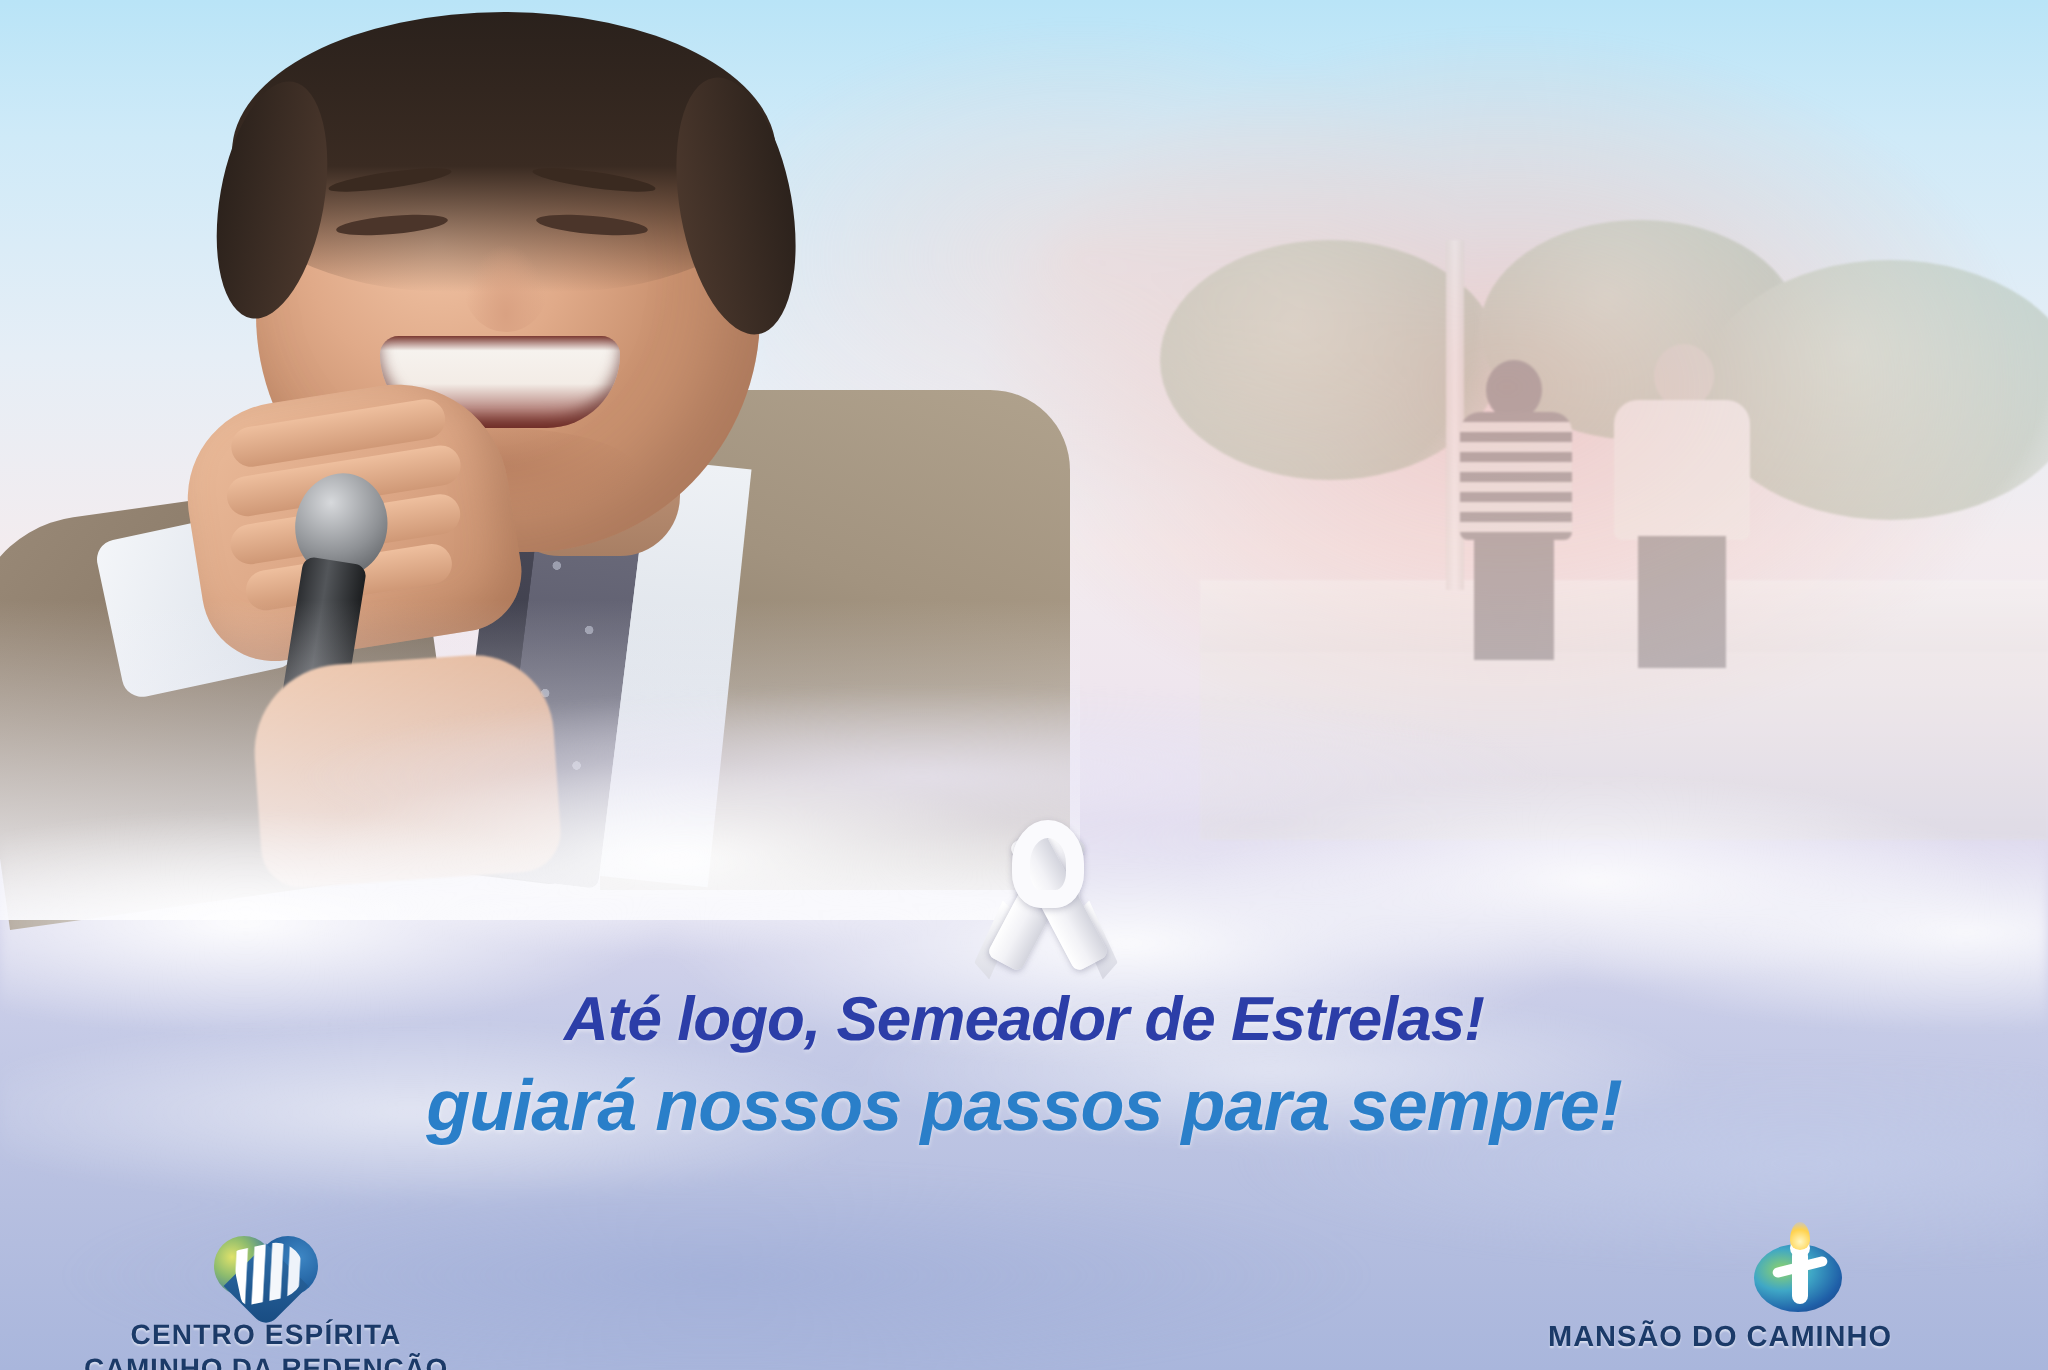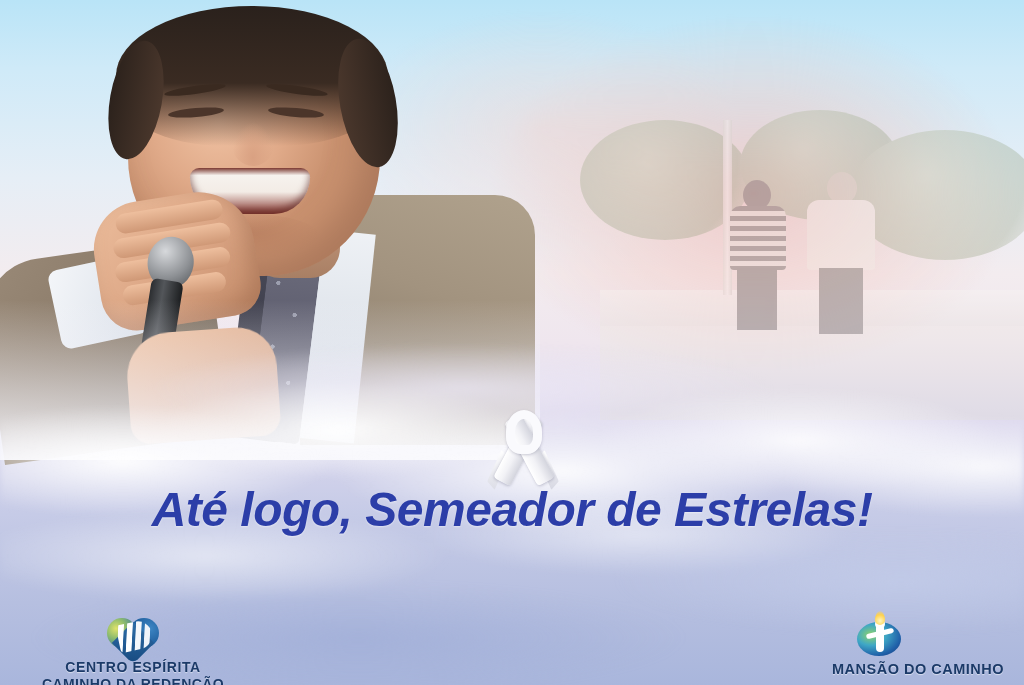--- a/index.html
+++ b/index.html
@@ -281,38 +281,38 @@
   }
 
   
   .headline{
     position:absolute; left:0; top:488px; width:1024px;
     text-align:center;
     font-style:italic; font-weight:bold;
     letter-spacing:-0.5px;
   }
   .headline .h1{
-    display:block; font-size:48px; line-height:43px;
+    display:block; font-size:31px; line-height:43px;
     color:#2c3ea8;
     text-shadow:0 1px 2px rgba(255,255,255,.45);
   }
   .headline .h2{
     display:block; font-size:36px; line-height:42px;
     color:#2450b4;
     text-shadow:0 1px 2px rgba(255,255,255,.45);
   }
   .headline .h3{
     display:block; font-size:36px; line-height:44px;
     color:#2a7fc9;
     text-shadow:0 1px 2px rgba(255,255,255,.45);
   }
 
   
   .logo-left{ position:absolute; left:8px; top:616px; width:250px; text-align:center; }
-  .logo-right{ position:absolute; right:20px; top:616px; width:250px; text-align:right; }
+  .logo-right{ position:absolute; right:0; top:616px; width:250px; text-align:left; }
 
   .mark-heart{
     position:relative; width:52px; height:40px; margin:0 auto 3px auto;
   }
   .mark-heart .lobe{
     position:absolute; width:30px; height:30px; border-radius:50%;
   }
   .mark-heart .lobe.l{ left:0; top:2px; background:radial-gradient(circle at 30% 35%, #dfe26a 0%, #8cbb6e 35%, #2f6ea8 80%); }
   .mark-heart .lobe.r{ left:22px; top:2px; background:radial-gradient(circle at 70% 35%, #3d86c4 0%, #1f5d9c 60%, #143f70 100%); }
   .mark-heart .pt{
@@ -433,20 +433,21 @@
   <div class="ribbon">
     <div class="tailL"></div>
     <div class="tailR"></div>
     <div class="band a"></div>
     <div class="band b"></div>
     <div class="loop"></div>
   </div>
 
   <div class="headline">
     <span class="h1">Até logo, Semeador de Estrelas!</span>
+    <span class="h3">guiará nossos passos para sempre!</span>
   </div>
 
   <div class="logo-left">
     <div class="mark-heart">
       <div class="lobe l"></div>
         <div class="lobe r"></div>
       <div class="pt"></div>
         <div class="hands"></div>
     </div>
     <div class="logo-cap">

